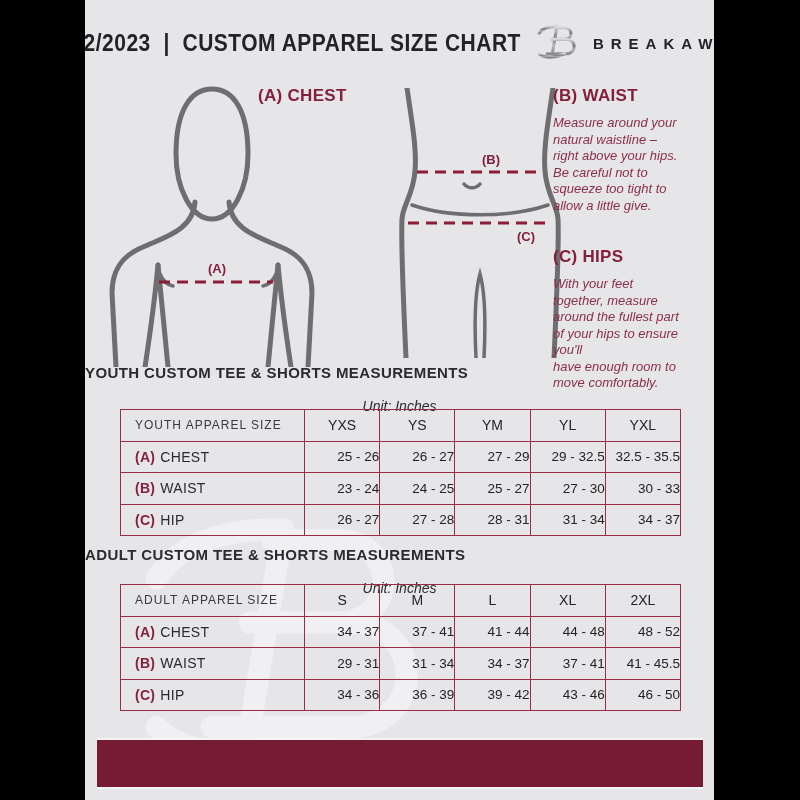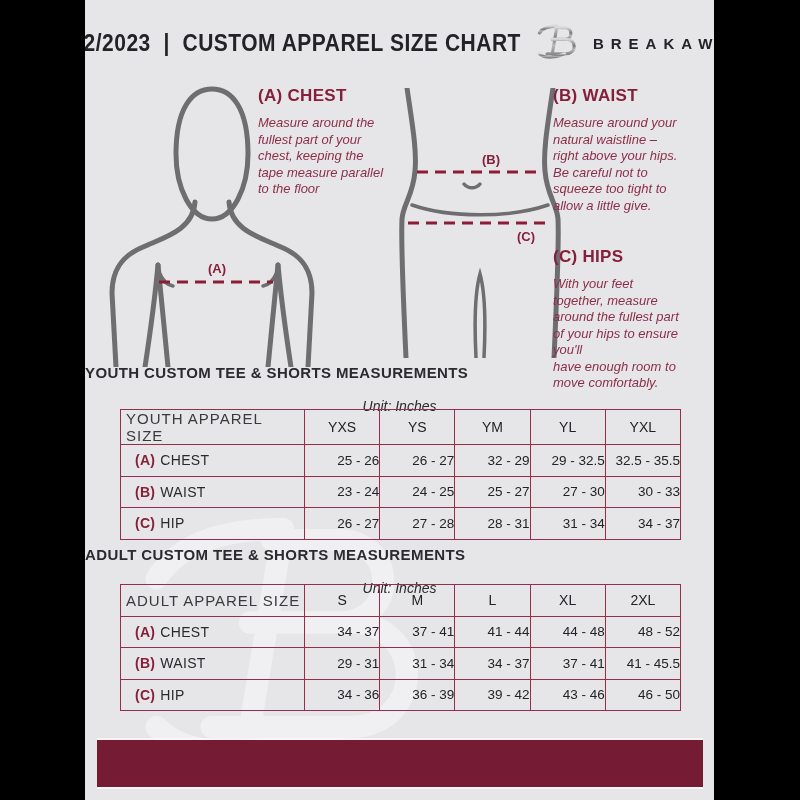--- a/index.html
+++ b/index.html
@@ -63,22 +63,22 @@
     position:absolute; left:35px; width:560px;
     border-collapse:collapse; table-layout:fixed;
     background:transparent;
   }
   .size-table td, .size-table th{
     border:1.6px solid var(--line);
     height:31.5px; vertical-align:middle;
     font-weight:normal;
   }
   .size-table th.size-col-head{
-    text-align:left; padding-left:5px;
-    font-size:15px; letter-spacing:1px; color:#3a3a3e;
+    text-align:left; padding-left:14px;
+    font-size:12px; letter-spacing:1px; color:#3a3a3e;
   }
   .size-table th.size-head{
     font-size:14px; font-weight:normal; color:#232327; text-align:center;
   }
   .size-table td.label-cell{
     text-align:left; padding-left:14px; font-size:14px; color:#2a2a2e;
     letter-spacing:.3px;
   }
   .label-cell .prefix{ color:var(--maroon); font-weight:bold; margin-right:5px;}
   .size-table td.val-cell{
@@ -158,25 +158,20 @@
       <path d="M86,270 C84,230 85,204 90,186 C95,204 96,230 94,270" stroke-width="3.5"></path>
     </g>
     <path d="M27,84 H153" stroke="#8c1d37" stroke-width="3.2" stroke-dasharray="11 7" fill="none"></path>
     <text x="101" y="76" text-anchor="middle" font-size="13" font-weight="bold" fill="#851f3a" font-family="Liberation Sans, sans-serif">(B)</text>
     <path d="M18,135 H162" stroke="#8c1d37" stroke-width="3.2" stroke-dasharray="11 7" fill="none"></path>
     <text x="136" y="153" text-anchor="middle" font-size="13" font-weight="bold" fill="#851f3a" font-family="Liberation Sans, sans-serif">(C)</text>
   </svg>
 
   <div class="instr" style="left:173px;top:86px;width:168px;">
     <div class="instr-head">(A) CHEST</div>
-    <div class="instr-body">Measure around the
-fullest part of your
-chest, keeping the
-tape measure parallel
-to the floor</div>
   </div>
   <div class="instr" style="left:468px;top:86px;width:172px;">
     <div class="instr-head">(B) WAIST</div>
     <div class="instr-body">Measure around your
 natural waistline –
 right above your hips.
 Be careful not to
 squeeze too tight to
 allow a little give.</div>
   </div>
@@ -209,21 +204,21 @@
       <th class="size-head">YXS</th>
       <th class="size-head">YS</th>
       <th class="size-head">YM</th>
       <th class="size-head">YL</th>
       <th class="size-head">YXL</th>
     </tr>
     <tr>
       <td class="label-cell"><span class="prefix">(A)</span><span>CHEST</span></td>
       <td class="val-cell">25 - 26</td>
       <td class="val-cell">26 - 27</td>
-      <td class="val-cell">32 - 29</td>
+      <td class="val-cell">27 - 29</td>
       <td class="val-cell">29 - 32.5</td>
       <td class="val-cell">32.5 - 35.5</td>
     </tr>
     <tr>
       <td class="label-cell"><span class="prefix">(B)</span><span>WAIST</span></td>
       <td class="val-cell">23 - 24</td>
       <td class="val-cell">24 - 25</td>
       <td class="val-cell">25 - 27</td>
       <td class="val-cell">27 - 30</td>
       <td class="val-cell">30 - 33</td>

